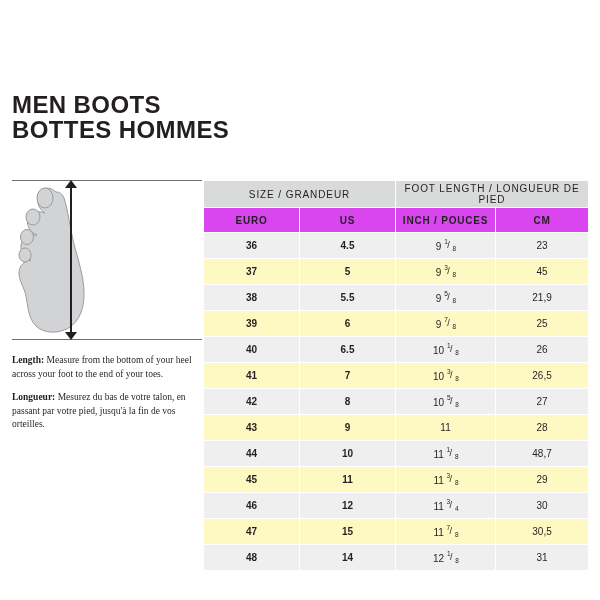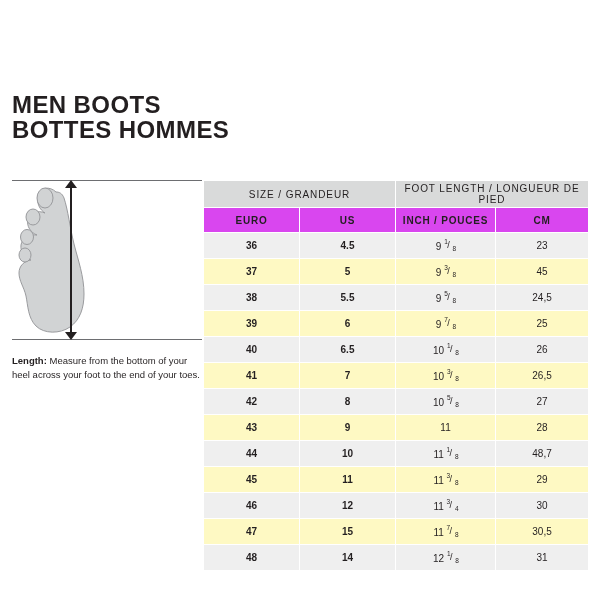--- a/index.html
+++ b/index.html
@@ -94,20 +94,21 @@
     position: absolute;
     left: 0;
     top: 4px;
   }
 
   .notes {
     margin-top: 14px;
     font-size: 9.5px;
     line-height: 13.5px;
     color: #231f20;
+    font-family: Liberation Serif, serif;
   }
   .notes p {
     margin: 0 0 10px 0;
   }
   .notes b {
     font-weight: bold;
   }
 
   
   .table-wrap {
@@ -220,20 +221,23 @@
         <div class="arrow-head up"></div>
         <div class="arrow-line"></div>
         <div class="arrow-head down"></div>
       </div>
     </div>
 
     <div class="notes">
       <p>
         <b>Length:</b><span> Measure from the bottom of your heel across your foot to the end of your toes.</span>
       </p>
+      <p>
+        <b>Longueur:</b><span> Mesurez du bas de votre talon, en passant par votre pied, jusqu'à la fin de vos orteilles.</span>
+      </p>
     </div>
   </div>
 
   <div class="table-wrap">
     <table class="size-table">
       <colgroup>
         <col style="width:96px">
         <col style="width:96px">
         <col style="width:100px">
         <col style="width:93px">
@@ -260,21 +264,21 @@
           <tr class="even">
             <td>37</td>
             <td>5</td>
             <td class="inch">9 <span class="fr"><span class="n">3</span><span class="s">/</span><span class="d">8</span></span></td>
             <td class="cm">45</td>
           </tr>
           <tr class="odd">
             <td>38</td>
             <td>5.5</td>
             <td class="inch">9 <span class="fr"><span class="n">5</span><span class="s">/</span><span class="d">8</span></span></td>
-            <td class="cm">24,5</td>
+            <td class="cm">21,9</td>
           </tr>
           <tr class="even">
             <td>39</td>
             <td>6</td>
             <td class="inch">9 <span class="fr"><span class="n">7</span><span class="s">/</span><span class="d">8</span></span></td>
             <td class="cm">25</td>
           </tr>
           <tr class="odd">
             <td>40</td>
             <td>6.5</td>

